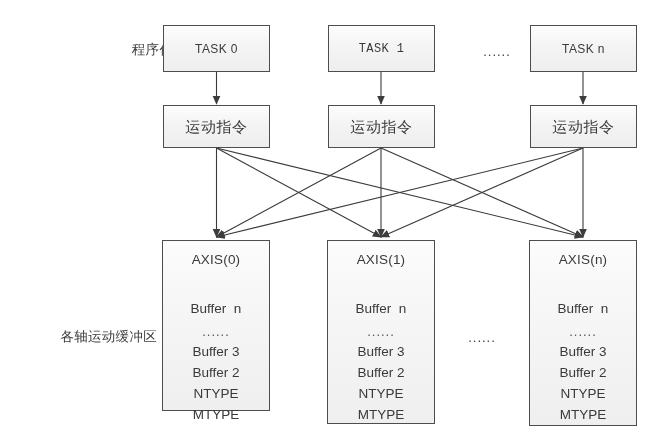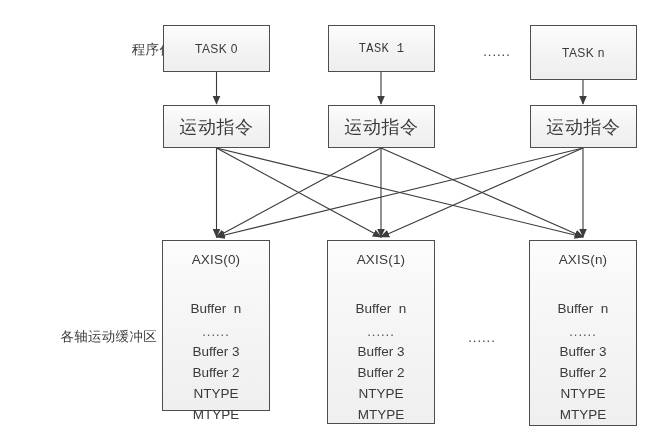--- a/index.html
+++ b/index.html
@@ -51,21 +51,21 @@
   }
   .task-label {
     top: 50%;
     transform: translateY(-50%);
     font-size: 12px;
     letter-spacing: 0.4px;
   }
   .cmd-label {
     top: 50%;
     transform: translateY(-50%);
-    font-size: 18px;
+    font-size: 15px;
     letter-spacing: 0.6px;
   }
   .axis-title {
     top: 11px;
     font-size: 13.5px;
     letter-spacing: 0.2px;
   }
   .buffer-stack {
     position: absolute;
     left: 0;
@@ -135,21 +135,21 @@
 
   <div class="row-label" style="left:0; width:155px; top:41px;padding-left:32px;">程序任务</div>
   <div class="row-label" style="left:0; width:157px; top:328px;">各轴运动缓冲区</div>
 
   <div class="node-box" style="left:163px; top:25px; width:107px; height:47px;">
     <div class="node-label task-label">TASK 0</div>
   </div>
   <div class="node-box" style="left:328px; top:25px; width:107px; height:47px;font-family:Liberation Mono, monospace;">
     <div class="node-label task-label">TASK 1</div>
   </div>
-  <div class="node-box" style="left:530px; top:25px; width:107px; height:55px;padding-left:44px;">
+  <div class="node-box" style="left:530px; top:25px; width:107px; height:47px;padding-left:44px;">
     <div class="node-label task-label">TASK n</div>
   </div>
 
   <div class="ellipsis" style="left:464px; top:44px; width:66px; text-align:center;">......</div>
 
   <div class="node-box" style="left:163px; top:105px; width:107px; height:43px;">
     <div class="node-label cmd-label">运动指令</div>
   </div>
   <div class="node-box" style="left:328px; top:105px; width:107px; height:43px;">
     <div class="node-label cmd-label">运动指令</div>

